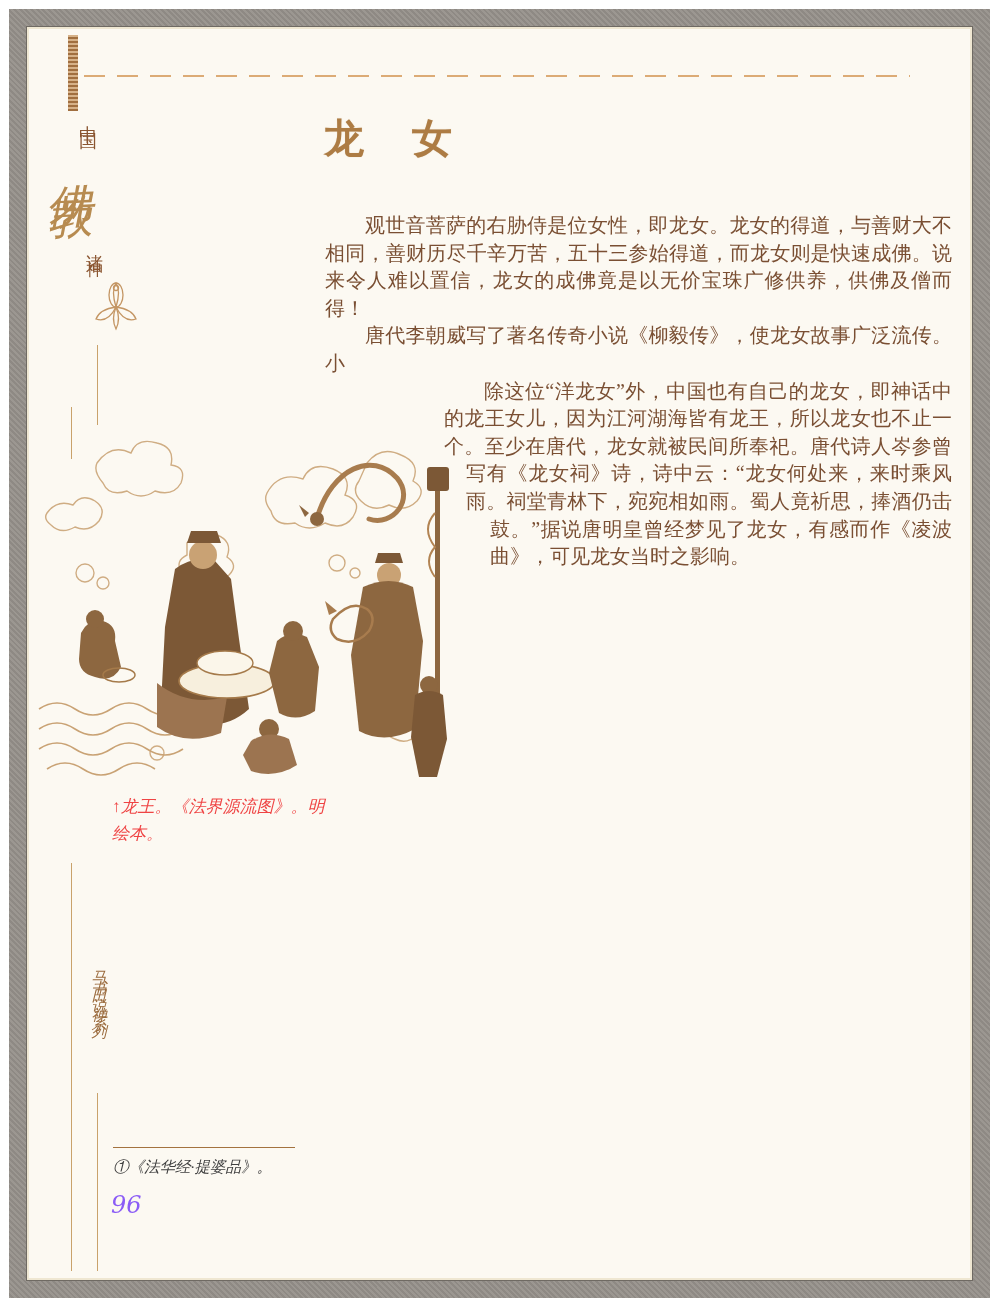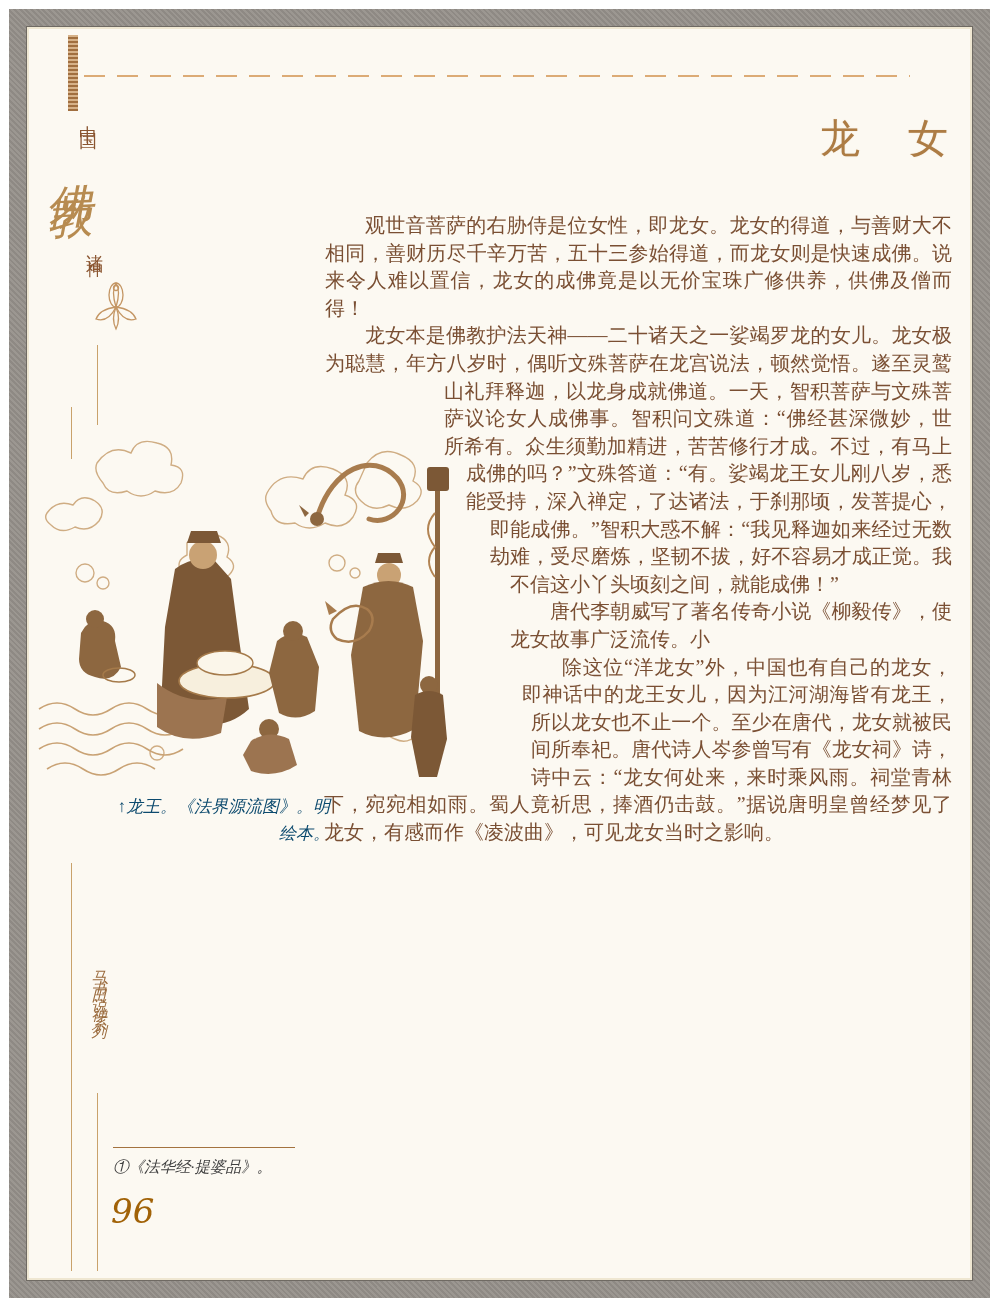--- a/index.html
+++ b/index.html
@@ -22,28 +22,28 @@
   .flower{position:absolute;left:66px;top:252px;}
   .stem-line{position:absolute;left:70px;top:318px;width:1px;height:80px;background:#c9a26b;}
   .left-line{position:absolute;left:44px;top:836px;width:1px;height:408px;background:#c9a26b;}
   .left-line-stub{position:absolute;left:44px;top:380px;width:1px;height:52px;background:#c9a26b;}
   .series{position:absolute;left:62px;top:932px;font-size:15px;letter-spacing:9px;
           color:#9a6a3c;font-style:italic;}
   .series-line{position:absolute;left:70px;top:1066px;width:1px;height:178px;background:#c9a26b;}
   
   .illustration{position:absolute;left:10px;top:396px;width:424px;height:368px;}
   .fig-caption{position:absolute;left:85px;top:766px;width:218px;font-size:17px;line-height:27px;
-          color:#0c4a6e;font-style:italic;text-align:right;}
+          color:#ef4444;font-style:italic;}
   .footnote-rule{position:absolute;left:86px;top:1120px;width:182px;height:1px;background:#a3723f;}
   .footnote{position:absolute;left:86px;top:1130px;width:230px;font-size:15.5px;color:#404040;font-style:italic;}
-  .folio{position:absolute;left:84px;top:1164px;font-size:34px;font-style:italic;color:#a16207;
+  .folio{position:absolute;left:84px;top:1164px;font-size:24px;font-style:italic;color:#8b5cf6;
          font-family:"DejaVu Serif","Liberation Serif",serif;}
   
   .main{position:absolute;left:297px;top:84px;width:628px;}
-  .title{margin:0;text-align:right;font-size:40px;font-weight:normal;color:#ad7c44;
+  .title{margin:0;text-align:left;font-size:40px;font-weight:bold;color:#ad7c44;
          letter-spacing:4px;text-shadow:0 0 1px rgba(173,124,68,.35);}
   .article{margin-top:46px;font-size:20px;line-height:27.6px;color:#7a4f33;text-align:justify;}
   .article p{margin:0;text-indent:2em;}
   .sp{float:left;clear:left;}
   .sp0{width:1px;height:190px;}
   .sp1{width:120px;height:64px;}
   .sp2{width:142px;height:64px;}
   .sp3{width:166px;height:64px;}
   .sp4{width:186px;height:65px;}
   .sp5{width:198px;height:65px;}
@@ -168,21 +168,20 @@
         <h1 class="title">龙　女</h1>
         <div class="article">
           <div class="sp sp0"></div>
           <div class="sp sp1"></div>
           <div class="sp sp2"></div>
           <div class="sp sp3"></div>
           <div class="sp sp4"></div>
           <div class="sp sp5"></div>
           <div class="sp sp6"></div>
           <p>观世音菩萨的右胁侍是位女性，即龙女。龙女的得道，与善财大不相同，善财历尽千辛万苦，五十三参始得道，而龙女则是快速成佛。说来令人难以置信，龙女的成佛竟是以无价宝珠广修供养，供佛及僧而得！</p>
-          <p>龙女本是佛教护法天神——二十诸天之一娑竭罗龙的女儿。龙女极为聪慧，年方八岁时，偶听文殊菩萨在龙宫说法，顿然觉悟。遂至灵鹫山礼拜释迦，以龙身成就佛道。一天，智积菩萨与文殊菩萨议论女人成佛事。智积问文殊道：“佛经甚深微妙，世所希有。众生须勤加精进，苦苦修行才成。不过，有马上成佛的吗？”文殊答道：“有。娑竭龙王女儿刚八岁，悉能受持，深入禅定，了达诸法，于刹那顷，发菩提心，即能成佛。”智积大惑不解：“我见释迦如来经过无数劫难，受尽磨炼，坚韧不拔，好不容易才成正觉。我不信这小丫头顷刻之间，就能成佛！”</p>
           <p>唐代李朝威写了著名传奇小说《柳毅传》，使龙女故事广泛流传。小</p>
           <p>除这位“洋龙女”外，中国也有自己的龙女，即神话中的龙王女儿，因为江河湖海皆有龙王，所以龙女也不止一个。至少在唐代，龙女就被民间所奉祀。唐代诗人岑参曾写有《龙女祠》诗，诗中云：“龙女何处来，来时乘风雨。祠堂青林下，宛宛相如雨。蜀人竟祈思，捧酒仍击鼓。”据说唐明皇曾经梦见了龙女，有感而作《凌波曲》，可见龙女当时之影响。</p>
         </div>
       </div>
 
     </div>
   </div>
 </div>
 
 </body></html>

